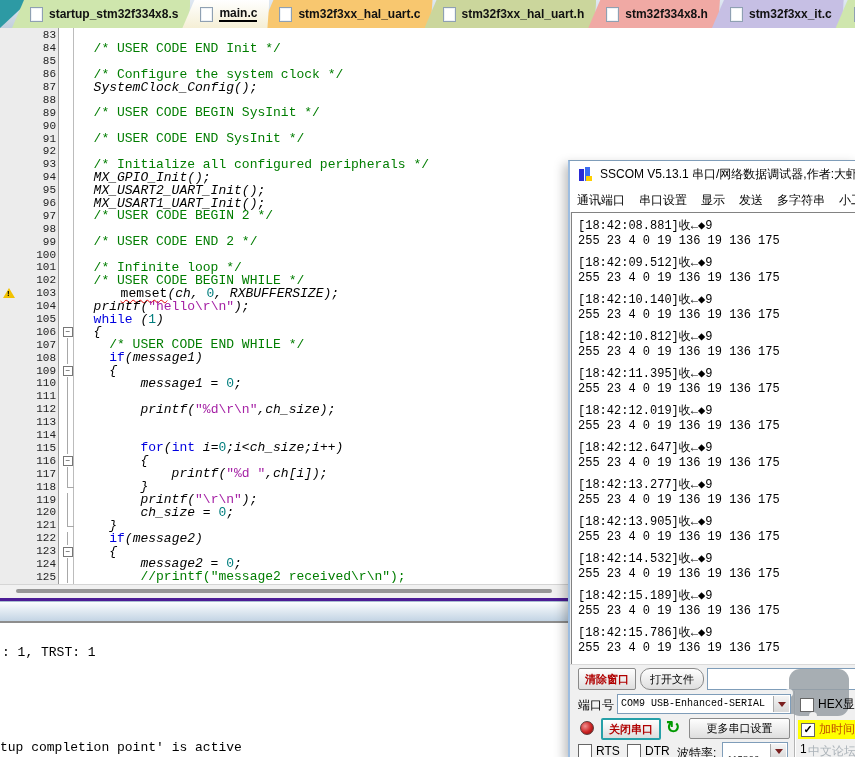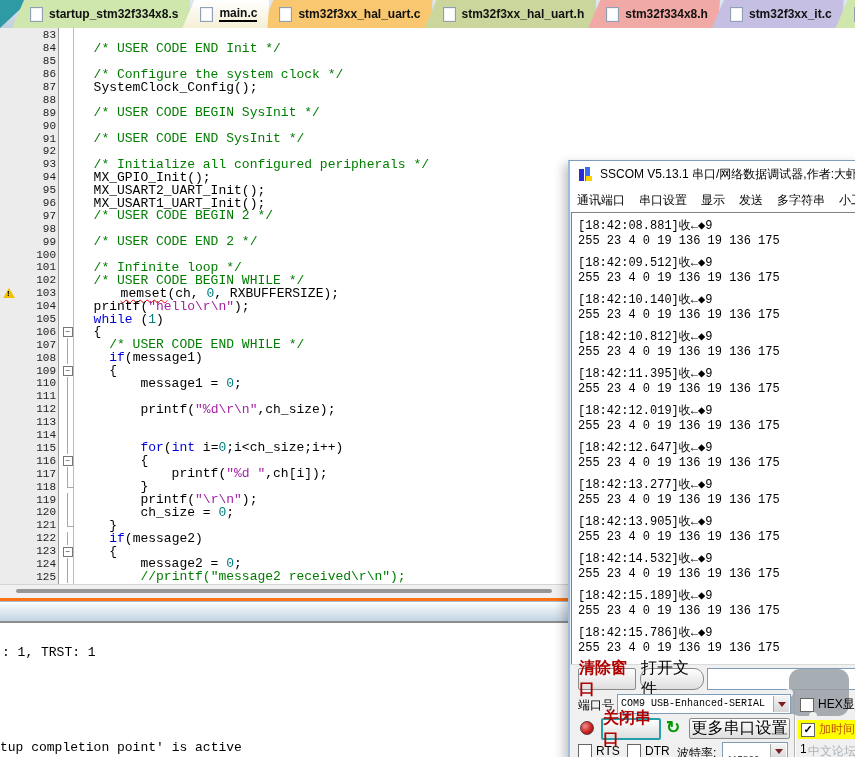--- a/index.html
+++ b/index.html
@@ -1,16 +1,16 @@
 <!DOCTYPE html>
 <html style="--accent_red: #b00000; --highlight_yellow: #ffff00; --refresh_green: #009900; --close_border_teal: #26a0a8; --comment_green: #007d00; --keyword_blue: #0000e0; --number_teal: #007d7d; --string_purple: #a521a5;"><head>
 <meta charset="utf-8">
 <style>
   html,body{margin:0;padding:0;background:#d4d0c8;}
-  #screen{position:relative;width:855px;height:757px;overflow:hidden;background:#f97316;
+  #screen{position:relative;width:855px;height:757px;overflow:hidden;background:#4c1d95;
           font-family:"Liberation Sans",sans-serif;-webkit-font-smoothing:none;}
 
   
   #tab-bar{position:absolute;left:0;top:0;width:855px;height:28px;
            background:linear-gradient(#dfe8f2,#c2cfdd);border-bottom:1px solid #5a5a5a;overflow:hidden;}
   #tab-corner{position:absolute;left:0;top:0;width:0;height:0;
               border-top:28px solid #2d9aa4;border-right:30px solid transparent;}
   #tabs{position:absolute;left:20px;top:0;height:28px;display:flex;}
   .tab{height:28px;display:flex;align-items:center;padding:0 12px 0 18px;margin-left:-8px;
        clip-path:polygon(12px 0,100% 0,calc(100% - 2px) 100%,0 100%);
@@ -33,21 +33,21 @@
   .cnum{width:36px;flex:0 0 auto;text-align:right;padding-right:5px;
         font-family:"Liberation Mono",monospace;font-size:11px;color:#222;}
   .cmargin{width:16px;flex:0 0 auto;height:100%;position:relative;}
   .mk-box{position:absolute;left:2px;top:2px;width:8px;height:8px;border:1px solid #777;background:#fff;
           font-size:8px;line-height:7px;text-align:center;color:#333;font-family:"Liberation Mono",monospace;}
   .mk-line{position:absolute;left:6px;top:0;bottom:0;border-left:1px solid #a8a8a8;}
   .mk-end{position:absolute;left:6px;top:0;height:7px;width:6px;border-left:1px solid #a8a8a8;border-bottom:1px solid #a8a8a8;}
   .ccode{font-family:"Liberation Mono",monospace;font-size:13px;white-space:pre;margin-left:1px;}
   .sg-c{color:var(--comment_green);} .sg-k{color:var(--keyword_blue);}
   .sg-n{color:var(--number_teal);}  .sg-s{color:var(--string_purple);}
-  .sg-p{color:#000;}
+  .sg-p{color:#000;font-style:italic;}
   .sg-w{color:#000;text-decoration:underline wavy #e00000;text-decoration-thickness:1px;text-underline-offset:2px;padding-left:27px;}
 
   
   #h-scroll{position:absolute;left:0;top:584px;width:855px;height:13px;background:#f1f1f1;border-top:1px solid #d5d5d5;}
   #h-thumb{position:absolute;left:16px;top:4px;width:536px;height:4px;background:#969696;border-radius:2px;}
   #splitter{position:absolute;left:0;top:598px;width:855px;height:25px;}
   #splitter .band{height:19px;margin-top:3px;background:linear-gradient(#fbfdfe,#c3d4e4);
                   border-top:1px solid #a9bdd1;border-bottom:2px solid #8d8d8d;}
   #output-pane{position:absolute;left:0;top:623px;width:855px;height:134px;background:#fff;}
   .out-text{position:absolute;font-family:"Liberation Mono",monospace;font-size:13px;color:#000;white-space:pre;}
@@ -65,21 +65,21 @@
               display:flex;align-items:center;padding-left:7px;white-space:nowrap;}
   .menu-item{font-size:12px;color:#000;margin-right:14px;flex:0 0 auto;}
   #ss-rx{position:absolute;left:1px;top:51px;width:286px;height:452px;background:#fff;
          border-top:1px solid #828282;border-left:1px solid #828282;
          padding:6px 0 0 6px;box-sizing:border-box;overflow:hidden;
          font-family:"Liberation Mono",monospace;font-size:12px;line-height:15px;color:#000;}
   .rx-entry{margin-bottom:7px;white-space:pre;}
 
   #ss-controls{position:absolute;left:0;top:503px;width:100%;height:94px;background:#f0f0f0;border-top:1px solid #dadada;}
   .ss-btn{background:linear-gradient(#fefefe,#dedede);border:1px solid #8a8a8a;border-radius:2px;
-          font-size:16px;color:#000;display:flex;align-items:center;justify-content:center;box-sizing:border-box;}
+          font-size:11px;color:#000;display:flex;align-items:center;justify-content:center;box-sizing:border-box;}
   #btn-clear{position:absolute;left:8px;top:3px;width:58px;height:22px;font-weight:bold;color:var(--accent_red);}
   #btn-open{position:absolute;left:70px;top:3px;width:64px;height:22px;border-radius:10px;}
   #open-field{position:absolute;left:137px;top:3px;right:0;height:22px;background:#fff;
               border:1px solid #7f9db9;box-sizing:border-box;z-index:1;}
   .ss-row-label{position:absolute;font-size:12px;color:#000;z-index:3;}
   #port-label{left:8px;top:32px;}
   #port-combo{position:absolute;left:47px;top:29px;width:174px;height:20px;background:#fff;border:1px solid #7f9db9;
               box-sizing:border-box;z-index:3;}
   #port-combo .cval{position:absolute;left:3px;top:3px;font-family:"Liberation Mono",monospace;font-size:10px;
                     white-space:nowrap;overflow:hidden;width:150px;}

